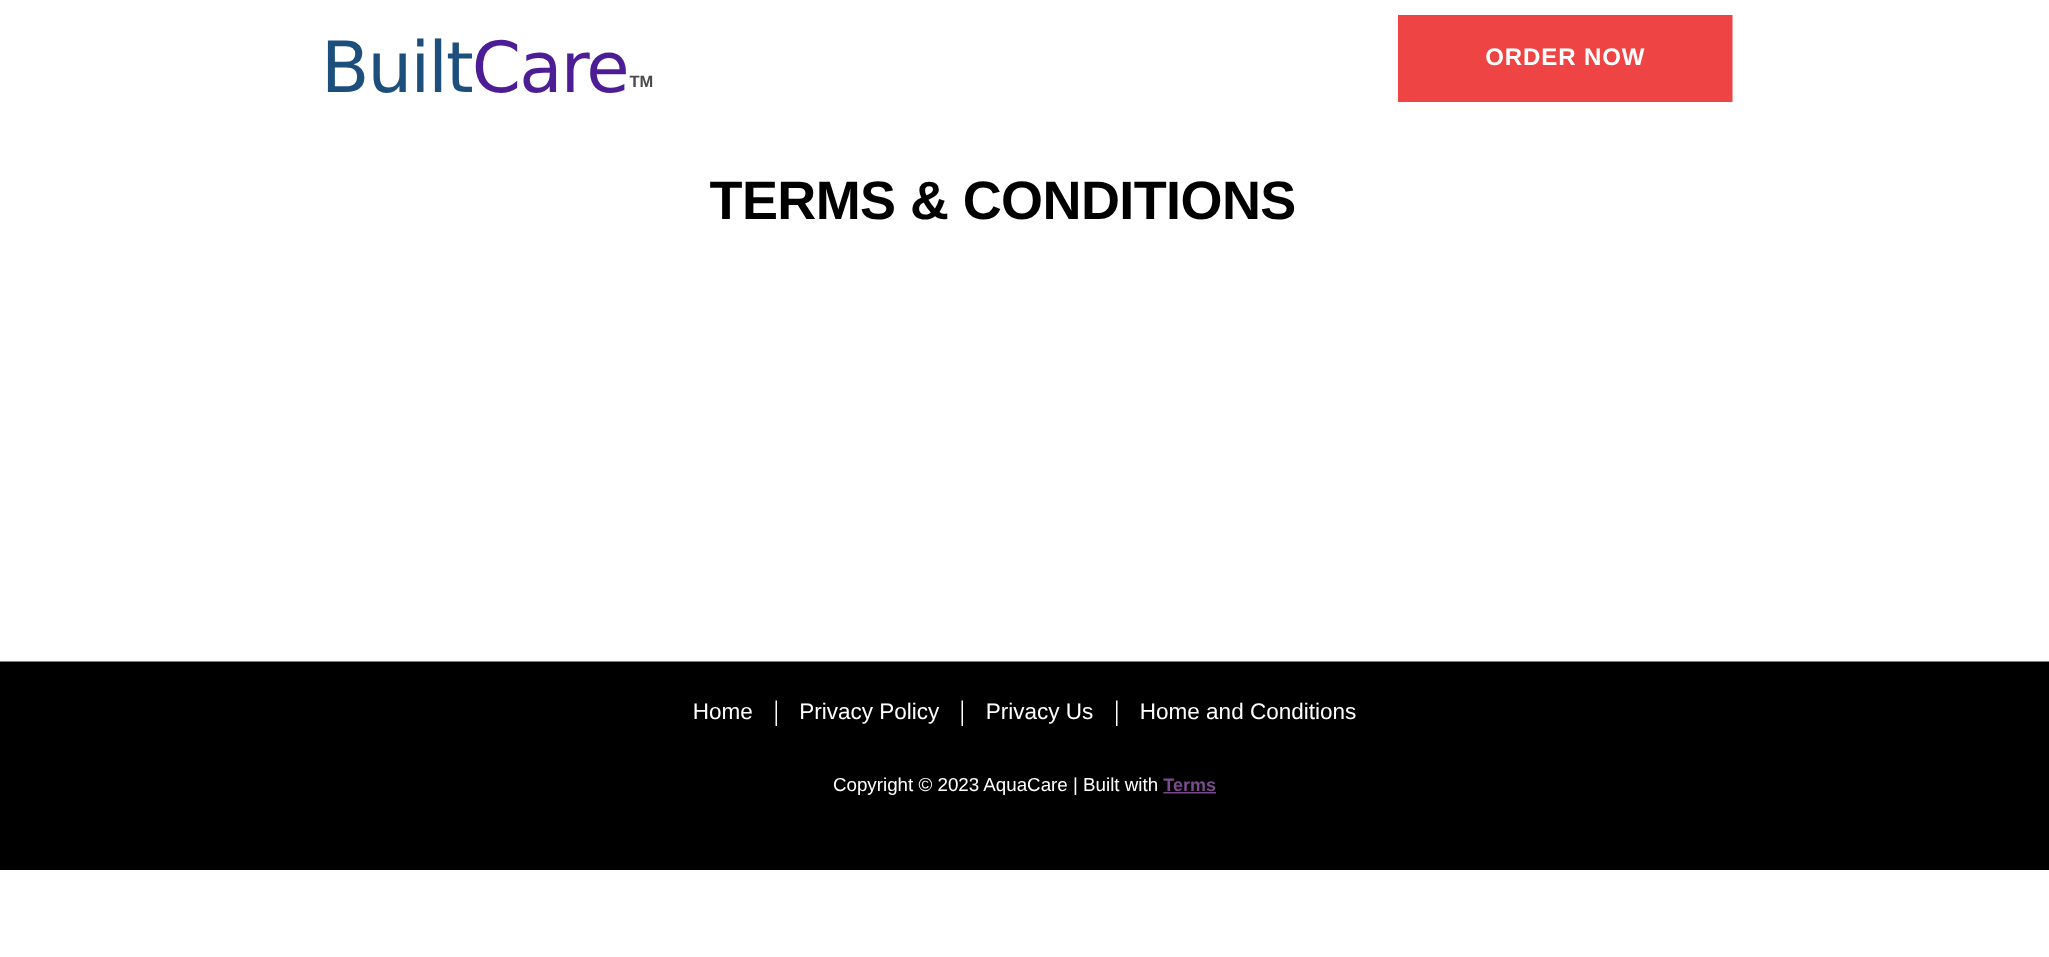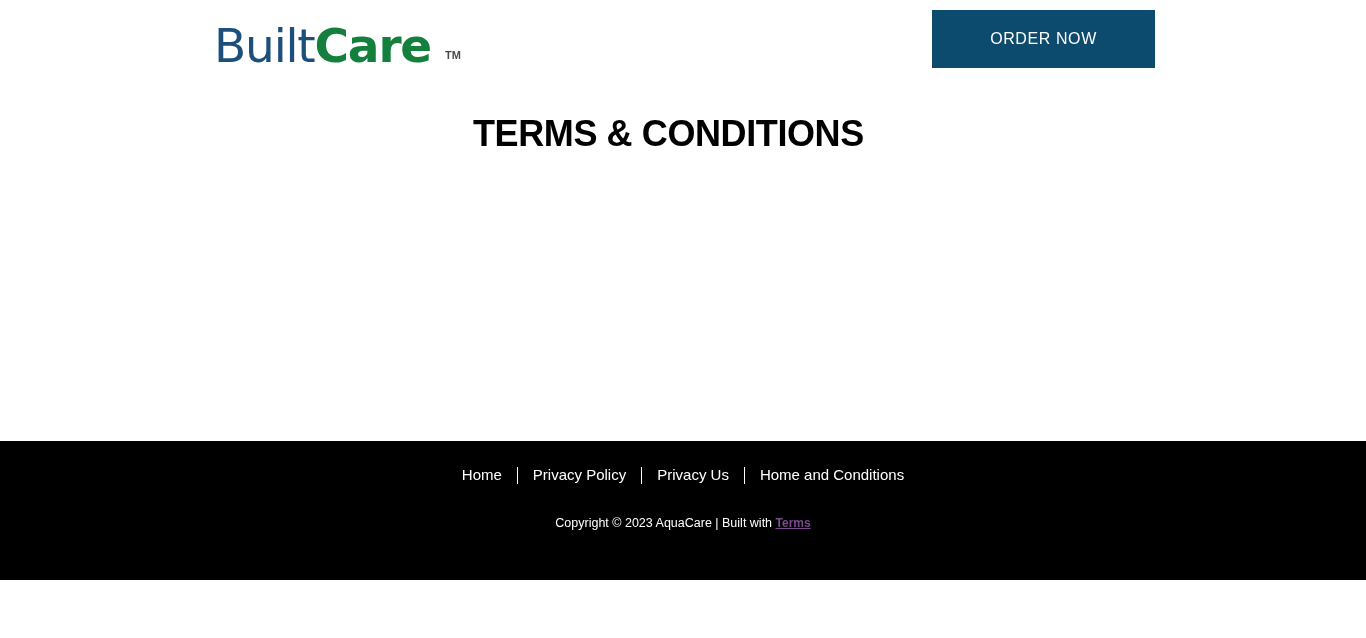--- a/index.html
+++ b/index.html
@@ -40,46 +40,45 @@
     font-size: 47px;
     font-weight: 400;
     letter-spacing: -1.2px;
     line-height: 1;
     white-space: nowrap;
   }
   .logo-aqua {
     color: #1c4f7c;
   }
   .logo-care {
-    color: #15803d;
-    font-weight: bold;
+    color: #4c1d95;
   }
   .logo-tm {
     font-family: "Liberation Sans", sans-serif;
     font-size: 11px;
     font-weight: 700;
     color: #4a4a4a;
     letter-spacing: 0;
-    margin-left: 14px;
+    margin-left: 1px;
     position: relative;
     top: -3px;
   }
 
   .order-now-btn {
     position: absolute;
     left: 932px;
     top: 10px;
     width: 223px;
     height: 58px;
-    background: #0c4a6e;
+    background: #ef4444;
     border: none;
     color: #ffffff;
     font-family: "Liberation Sans", sans-serif;
     font-size: 16px;
-    font-weight: 400;
+    font-weight: 700;
     letter-spacing: 0.6px;
     text-align: center;
     line-height: 58px;
     cursor: pointer;
     text-decoration: none;
     display: block;
     padding: 0;
   }
 
   

